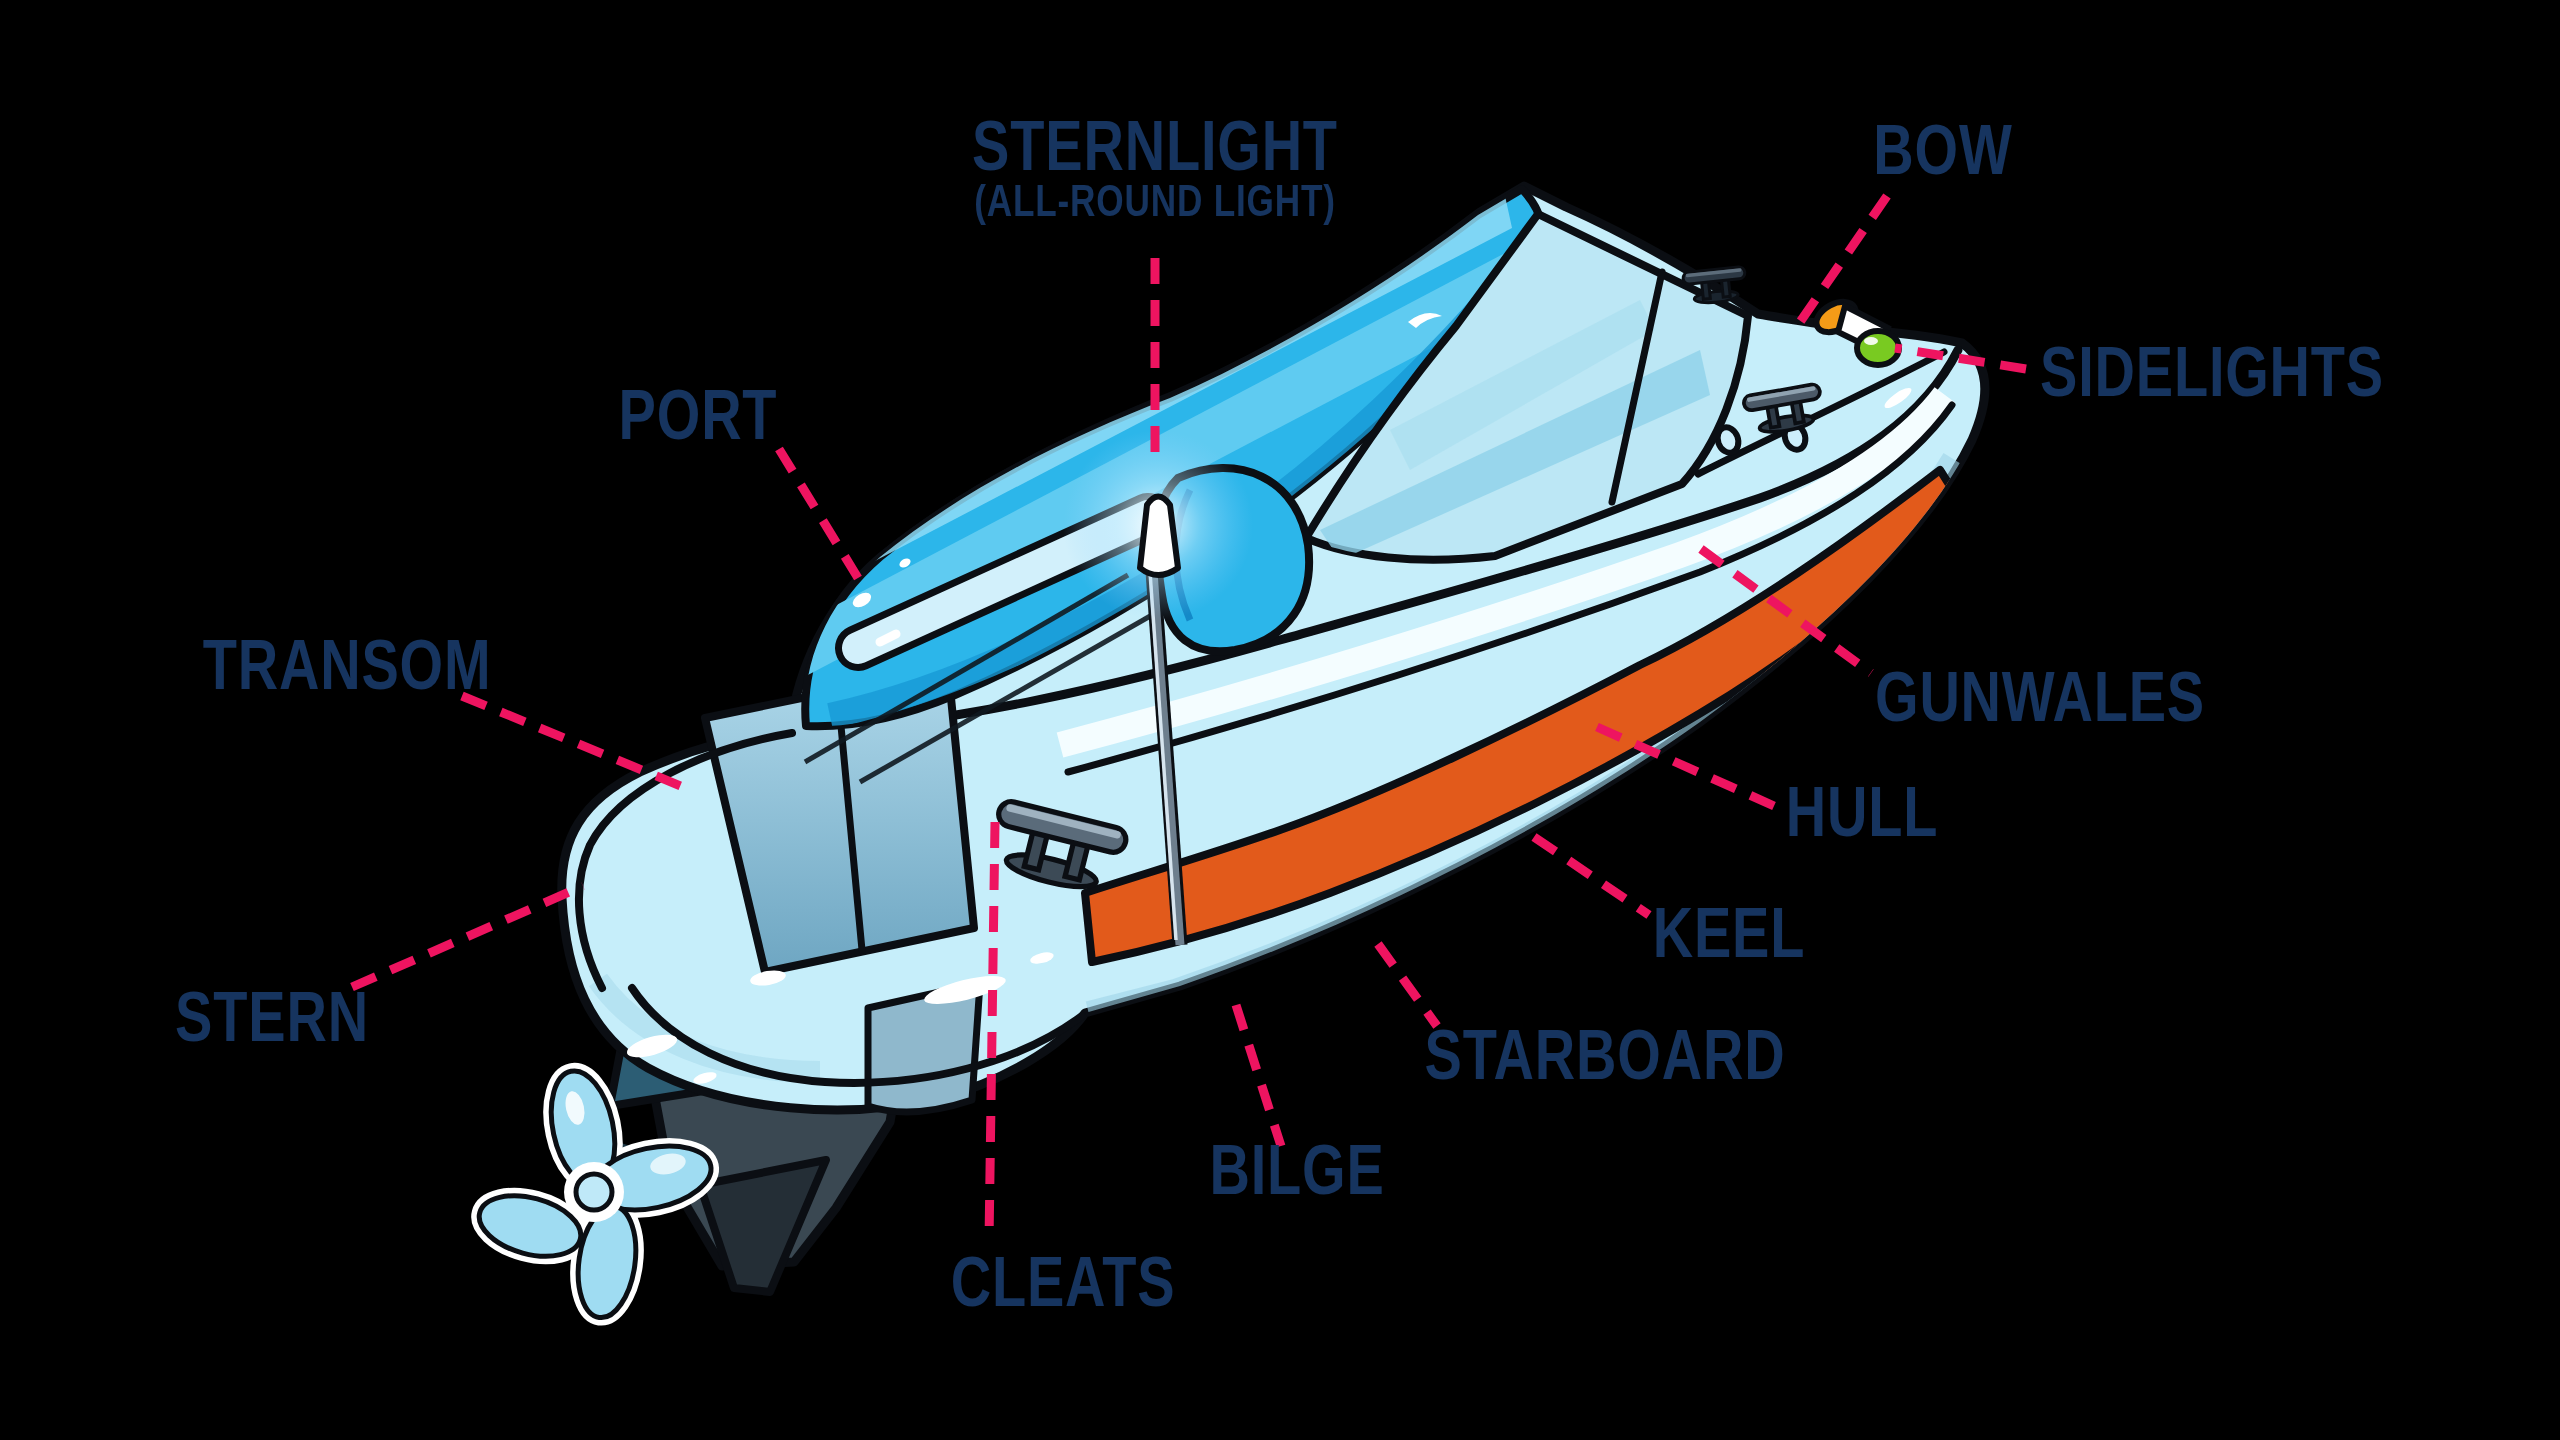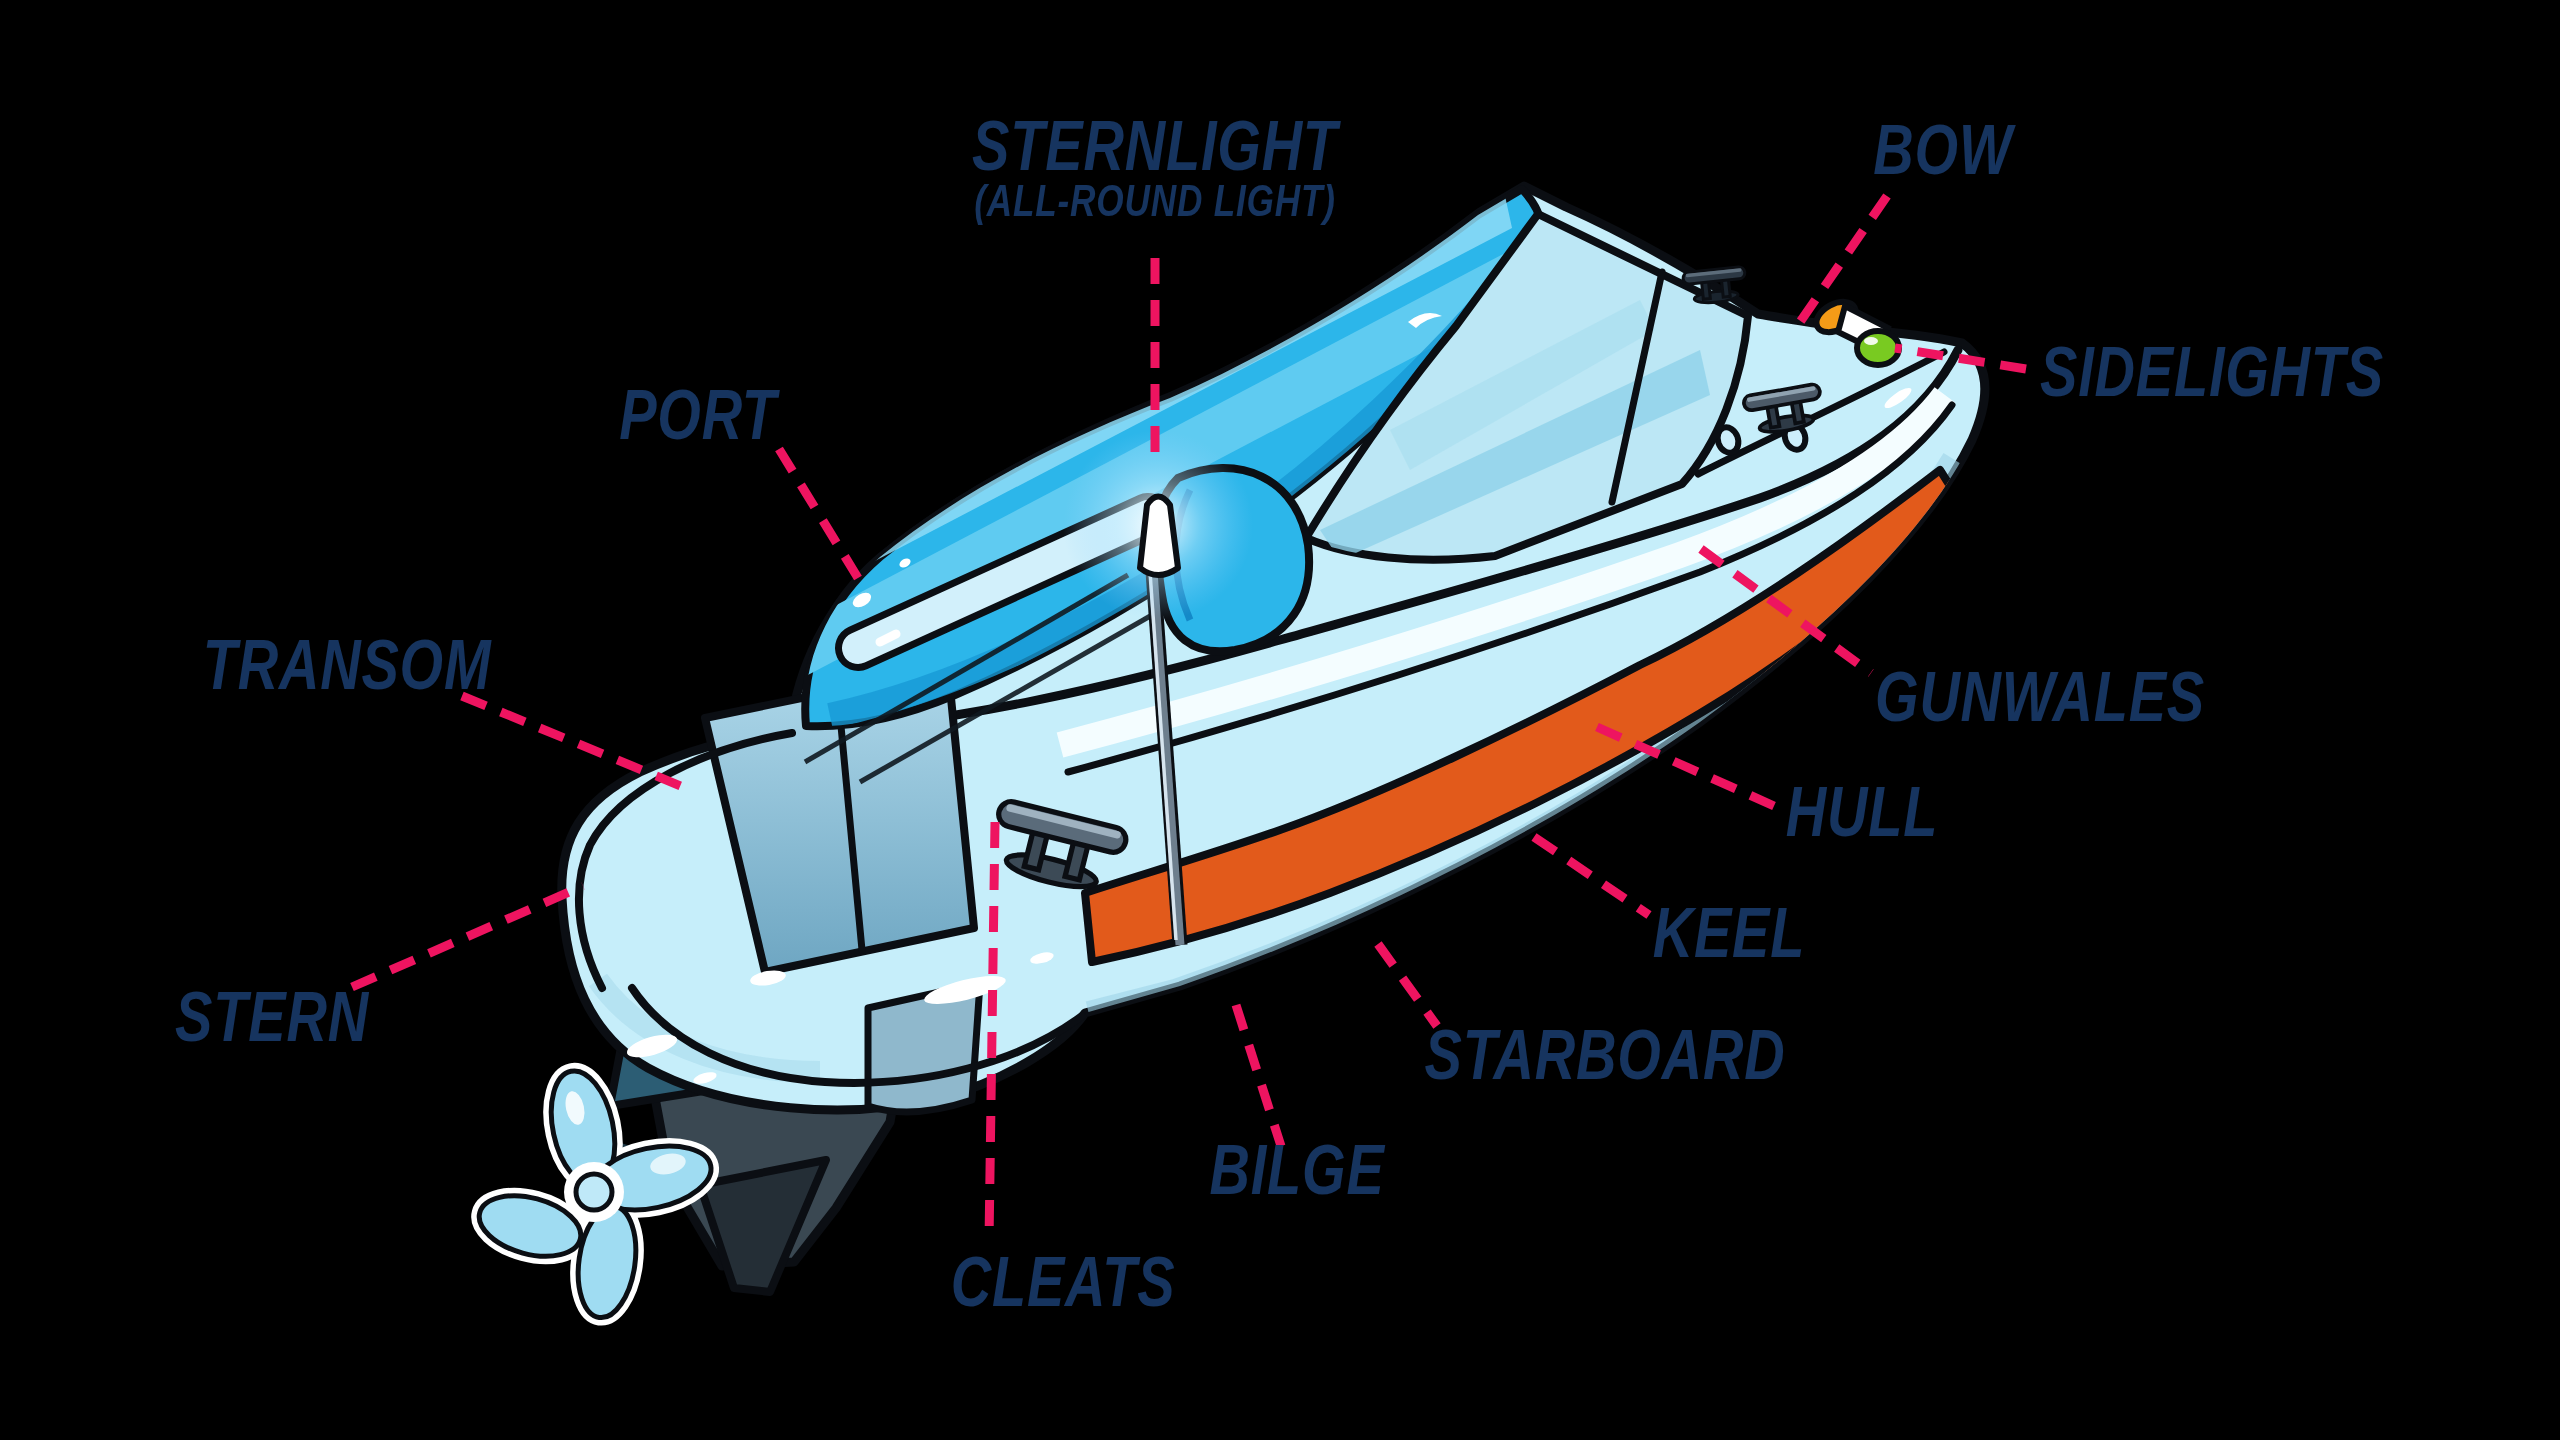--- a/index.html
+++ b/index.html
@@ -1,16 +1,16 @@
 <!DOCTYPE html>
 <html style="--background: #000000; --label-text: #16345f; --leader-pink: #ee1460; --outline: #0b0e13; --hull-pale: #c6eefa; --hull-shade: #9fd4e8; --cover-blue: #2cb6ea; --cover-streak: #5fcbf1; --cover-streak-light: #8edcf7; --glass-blue: #bce7f5; --glass-streak: #8fd2ea; --white-trim: #f4fdff; --stripe-orange: #e25a1b; --steel-panel: #8fb8cc; --outdrive-gray: #3a4852; --outdrive-dark: #242e36; --teal-plate: #2c5d74; --prop-blue: #9fdcf2; --prop-hub: #bfe9f8; --light-green: #79ca21; --light-amber: #f49b17; --cleat-gray: #5a6b7a;"><head>
 <meta charset="utf-8">
 <style>
   html,body{margin:0;padding:0;background:#000;}
-  #stage{position:relative;width:2560px;height:1440px;overflow:hidden;background:var(--background,#000);font-style:italic;}
+  #stage{position:relative;width:2560px;height:1440px;overflow:hidden;background:var(--background,#000);}
   #scene{position:absolute;left:0;top:0;width:2560px;height:1440px;}
   .lbl{
     position:absolute;
     transform:translate(-50%,-50%) scaleX(.8);
     font-family:"Liberation Sans",sans-serif;
     font-weight:700;
     font-size:70px;
     line-height:1;
     letter-spacing:1px;
     color:var(--label-text,#16345f);

